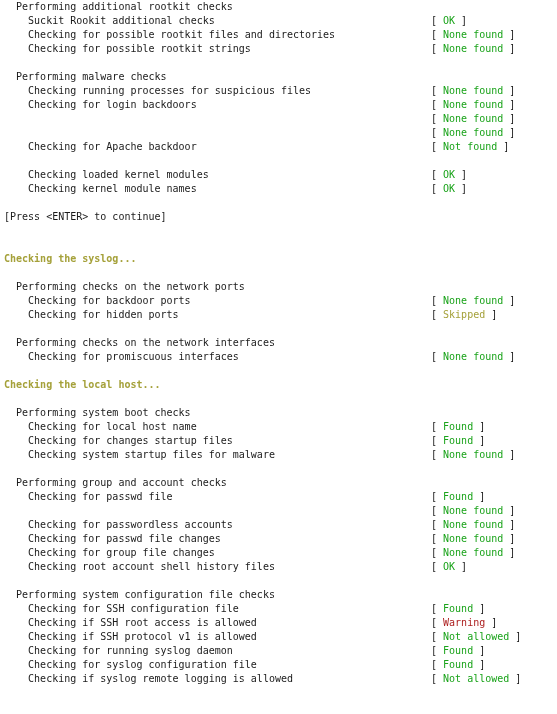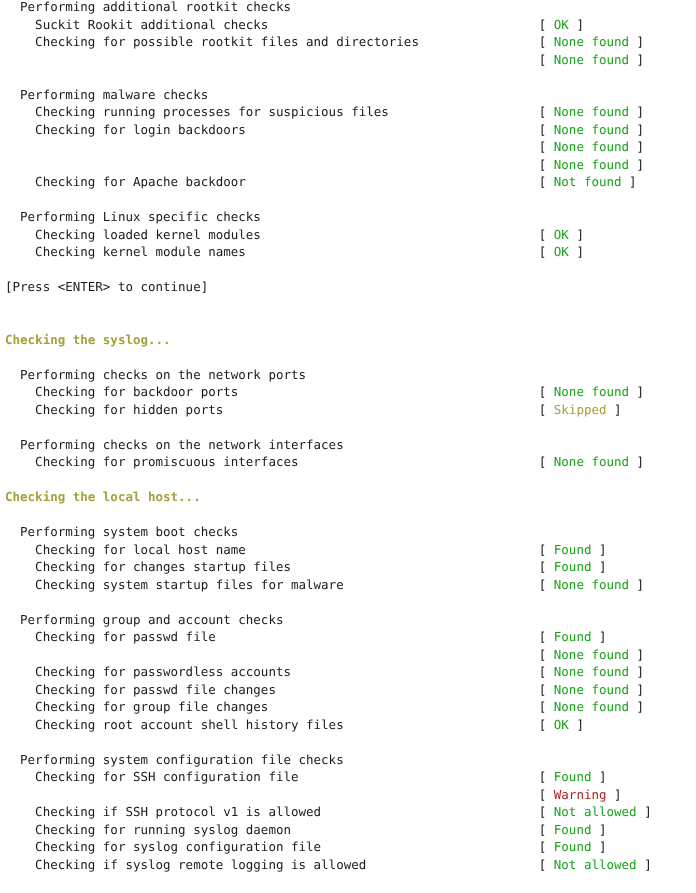--- a/index.html
+++ b/index.html
@@ -53,30 +53,29 @@
   }
   .blank { height: 14px; }
 </style>
 </head>
 <body>
 
 <div id="terminal">
     <div class="line"><span class="label">  Performing additional rootkit checks</span></div>
     <div class="line"><span class="label">    Suckit Rookit additional checks</span><span class="status"><span>[ </span><span class="st-val c-green">OK</span><span> ]</span></span></div>
     <div class="line"><span class="label">    Checking for possible rootkit files and directories</span><span class="status"><span>[ </span><span class="st-val c-green">None found</span><span> ]</span></span></div>
-    <div class="line"><span class="status"><span>[ </span><span class="st-val c-green">None found</span><span> ]</span></span></div>
+    <div class="line"><span class="label">    Checking for possible rootkit strings</span><span class="status"><span>[ </span><span class="st-val c-green">None found</span><span> ]</span></span></div>
     <div class="line blank"></div>
     <div class="line"><span class="label">  Performing malware checks</span></div>
     <div class="line"><span class="label">    Checking running processes for suspicious files</span><span class="status"><span>[ </span><span class="st-val c-green">None found</span><span> ]</span></span></div>
     <div class="line"><span class="label">    Checking for login backdoors</span><span class="status"><span>[ </span><span class="st-val c-green">None found</span><span> ]</span></span></div>
     <div class="line"><span class="status"><span>[ </span><span class="st-val c-green">None found</span><span> ]</span></span></div>
     <div class="line"><span class="status"><span>[ </span><span class="st-val c-green">None found</span><span> ]</span></span></div>
     <div class="line"><span class="label">    Checking for Apache backdoor</span><span class="status"><span>[ </span><span class="st-val c-green">Not found</span><span> ]</span></span></div>
     <div class="line blank"></div>
-    <div class="line"><span class="label">  Performing Linux specific checks</span></div>
     <div class="line"><span class="label">    Checking loaded kernel modules</span><span class="status"><span>[ </span><span class="st-val c-green">OK</span><span> ]</span></span></div>
     <div class="line"><span class="label">    Checking kernel module names</span><span class="status"><span>[ </span><span class="st-val c-green">OK</span><span> ]</span></span></div>
     <div class="line blank"></div>
     <div class="line"><span class="label">[Press &lt;ENTER&gt; to continue]</span></div>
     <div class="line blank"></div>
     <div class="line blank"></div>
     <div class="line"><span class="label section-header">Checking the syslog...</span></div>
     <div class="line blank"></div>
     <div class="line"><span class="label">  Performing checks on the network ports</span></div>
     <div class="line"><span class="label">    Checking for backdoor ports</span><span class="status"><span>[ </span><span class="st-val c-green">None found</span><span> ]</span></span></div>
@@ -95,18 +94,18 @@
     <div class="line"><span class="label">  Performing group and account checks</span></div>
     <div class="line"><span class="label">    Checking for passwd file</span><span class="status"><span>[ </span><span class="st-val c-green">Found</span><span> ]</span></span></div>
     <div class="line"><span class="status"><span>[ </span><span class="st-val c-green">None found</span><span> ]</span></span></div>
     <div class="line"><span class="label">    Checking for passwordless accounts</span><span class="status"><span>[ </span><span class="st-val c-green">None found</span><span> ]</span></span></div>
     <div class="line"><span class="label">    Checking for passwd file changes</span><span class="status"><span>[ </span><span class="st-val c-green">None found</span><span> ]</span></span></div>
     <div class="line"><span class="label">    Checking for group file changes</span><span class="status"><span>[ </span><span class="st-val c-green">None found</span><span> ]</span></span></div>
     <div class="line"><span class="label">    Checking root account shell history files</span><span class="status"><span>[ </span><span class="st-val c-green">OK</span><span> ]</span></span></div>
     <div class="line blank"></div>
     <div class="line"><span class="label">  Performing system configuration file checks</span></div>
     <div class="line"><span class="label">    Checking for SSH configuration file</span><span class="status"><span>[ </span><span class="st-val c-green">Found</span><span> ]</span></span></div>
-    <div class="line"><span class="status"><span>[ </span><span class="st-val c-red">Warning</span><span> ]</span></span></div>
+    <div class="line"><span class="label">    Checking if SSH root access is allowed</span><span class="status"><span>[ </span><span class="st-val c-red">Warning</span><span> ]</span></span></div>
     <div class="line"><span class="label">    Checking if SSH protocol v1 is allowed</span><span class="status"><span>[ </span><span class="st-val c-green">Not allowed</span><span> ]</span></span></div>
     <div class="line"><span class="label">    Checking for running syslog daemon</span><span class="status"><span>[ </span><span class="st-val c-green">Found</span><span> ]</span></span></div>
     <div class="line"><span class="label">    Checking for syslog configuration file</span><span class="status"><span>[ </span><span class="st-val c-green">Found</span><span> ]</span></span></div>
     <div class="line"><span class="label">    Checking if syslog remote logging is allowed</span><span class="status"><span>[ </span><span class="st-val c-green">Not allowed</span><span> ]</span></span></div>
   </div>
 
 </body></html>

